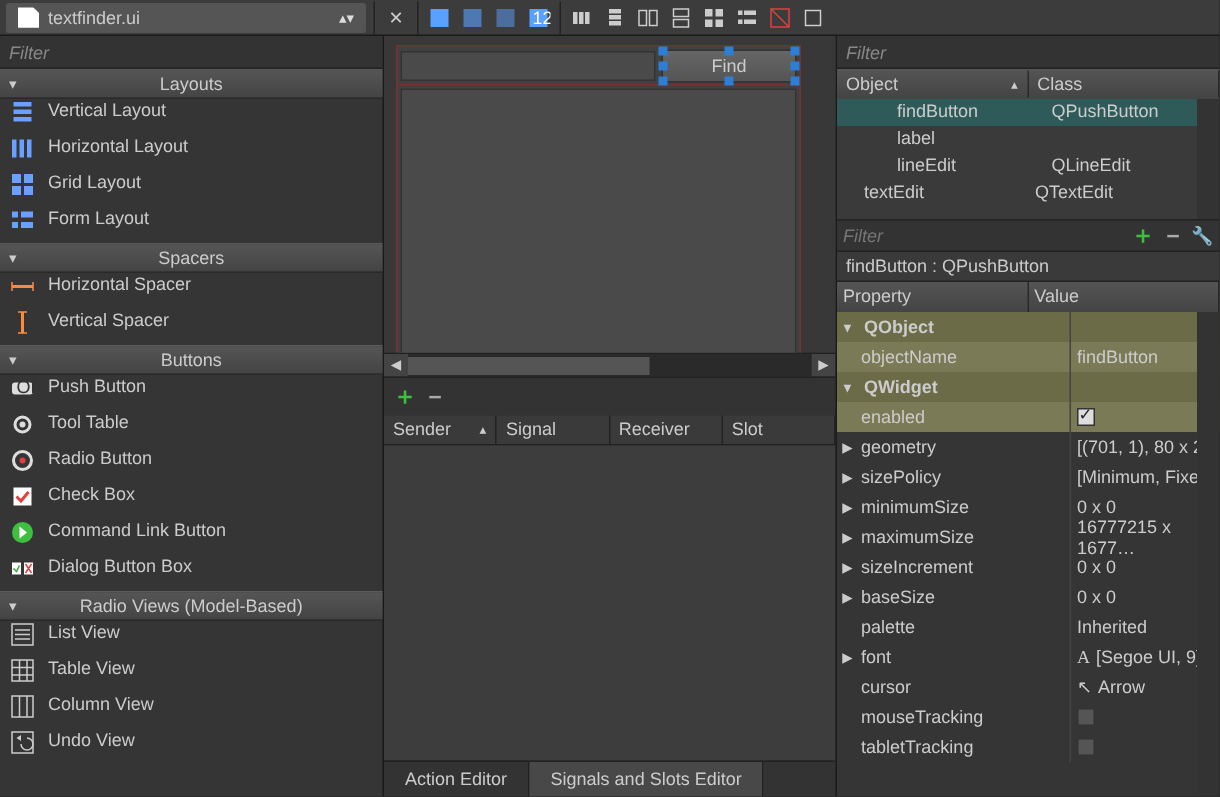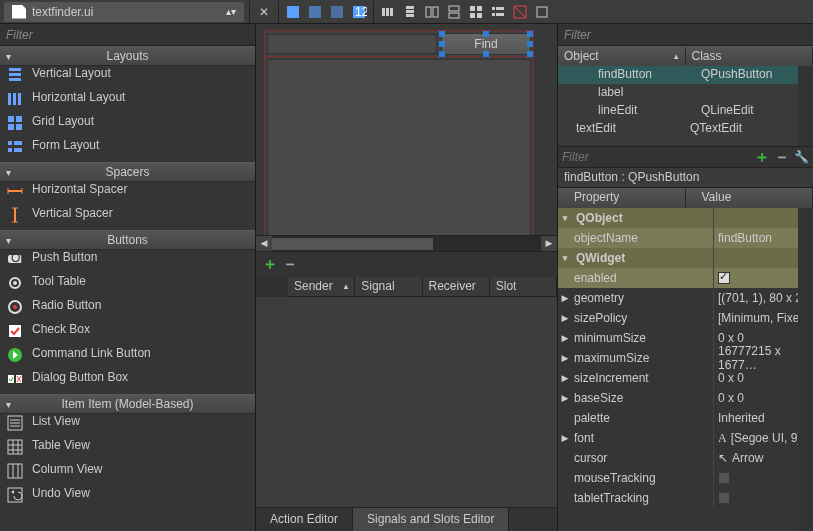--- a/index.html
+++ b/index.html
@@ -32,41 +32,41 @@
 .sel-handle.tm { left: 50%; top: -3px; margin-left:-3px; } .sel-handle.bm { left: 50%; bottom: -3px; margin-left:-3px; }
 .sel-handle.lm { left: -3px; top: 50%; margin-top:-3px; } .sel-handle.rm { right: -3px; top: 50%; margin-top:-3px; }
 .form-text { flex:1; margin:2px; border:1px solid #333; background:#4a4a4a; }
 .hscroll { height: 16px; background: #333; border-top: 1px solid #222; display:flex; }
 .hscroll .arrow { width:16px; background:#444; display:flex;align-items:center;justify-content:center;font-size:9px;}
 .hscroll .track { flex:1; background:#2a2a2a; position:relative;}
 .hscroll .thumb { position:absolute; left:0; top:2px; height:12px; width:60%; background:#555;}
 .sig-toolbar { height: 26px; display: flex; align-items: center; gap: 4px; padding: 0 6px; background:#333; border-top:1px solid #222; }
 .plus-ic { color:#3fbf3f; font-weight:bold; font-size:16px; }
 .minus-ic { color:#aaa; font-weight:bold; font-size:16px; }
-.sig-head { height: 20px; display: flex; background:#3a3a3a; border-bottom:1px solid #222;margin-left:32px; }
+.sig-head { height: 20px; display: flex; background:#3a3a3a; border-bottom:1px solid #222; }
 .sig-head div { flex:1; padding:2px 6px; border-right:1px solid #222; display:flex; align-items:center; gap:4px; }
 .sig-body { flex:1; background:#3d3d3d; }
 .bottom-tabs { height: 24px; display: flex; background:#333; border-top:1px solid #222; }
 .bottom-tabs .tab { padding: 4px 14px; border-right:1px solid #222; cursor:pointer; }
 .bottom-tabs .tab.active { background:#484848; }
 .obj-head { height: 20px; display:flex; background:linear-gradient(#555,#444);align-items:center; }
 .obj-head div { flex:1; padding:2px 6px; border-right:1px solid #2a2a2a; display:flex; align-items:center; gap:4px; }
 .obj-head .sort { font-size:9px; margin-left:auto; }
 .obj-body { height: 80px; overflow:hidden; background:#3a3a3a; }
 .obj-row { height:18px; display:flex; }
 .obj-row.sel { background:#2f5a5a; }
 .obj-row div { flex:1; padding:1px 0 1px 40px; }
 .obj-row div.cls { padding-left:6px; }
 .obj-row.topitem div:first-child { padding-left: 18px; }
 .tiny-scroll { width:15px; background:#333; }
 .filter-tools { height:22px; display:flex; align-items:center; padding:0 4px; gap:4px; background:#333; border-top:1px solid #222; border-bottom:1px solid #222;}
 .filter-tools input { flex:1; background:transparent; border:none; color:#888; font-style:italic; outline:none;}
 .crumb { height:20px; padding:2px 6px; background:#3a3a3a; border-bottom:1px solid #222; }
 .prop-head { height:20px; display:flex; background:linear-gradient(#555,#444); }
-.prop-head div { flex:1; padding:2px 16px; border-right:1px solid #2a2a2a; }
+.prop-head div { flex:1; padding:2px 4px; border-right:1px solid #2a2a2a; }
 .prop-body { flex:1; overflow:hidden; }
 .prow { height:20px; display:flex; align-items:center; }
 .prow.group { background:#6b6b48; color:#ff5030; font-weight:bold; }
 .prow.group .pk { padding-left:4px; }
 .prow.hl { background:#7a7a56; }
 .prow.dis { color:#777; }
 .prow .tri { width:14px; text-align:center; font-size:9px; color:#ccc; }
 .prow .pk { flex:1; padding-left:2px; }
 .prow .pv { width:100px; padding-left:4px; border-left:1px solid #444; display:flex; align-items:center; gap:4px; height:100%; }
 .chk { width:12px; height:12px; background:#ddd; border:1px solid #333; position:relative; }
@@ -294,21 +294,21 @@
                 <rect x="2" y="5" width="6" height="8" fill="#fff"></rect>
                 <path d="M3 9l2 2 2-4" stroke="#3a3" fill="none"></path>
                 <rect x="10" y="5" width="6" height="8" fill="#fff"></rect>
                 <path d="M11 6l4 6M15 6l-4 6" stroke="#e04040"></path>
               </svg>
             </span>
             <span>Dialog Button Box</span>
           </div>
           <div class="section-head">
             <span class="chev">▾</span>
-            <span>Item Item (Model-Based)</span>
+            <span>Radio Views (Model-Based)</span>
           </div>
           <div class="wrow">
             <span class="wicon">
               <svg width="18" height="18">
                 <rect x="2" y="2" width="14" height="14" fill="none" stroke="#ccc"></rect>
                 <line x1="4" y1="6" x2="14" y2="6" stroke="#ccc"></line>
                 <line x1="4" y1="9" x2="14" y2="9" stroke="#ccc"></line>
                 <line x1="4" y1="12" x2="14" y2="12" stroke="#ccc"></line>
               </svg>
             </span>

